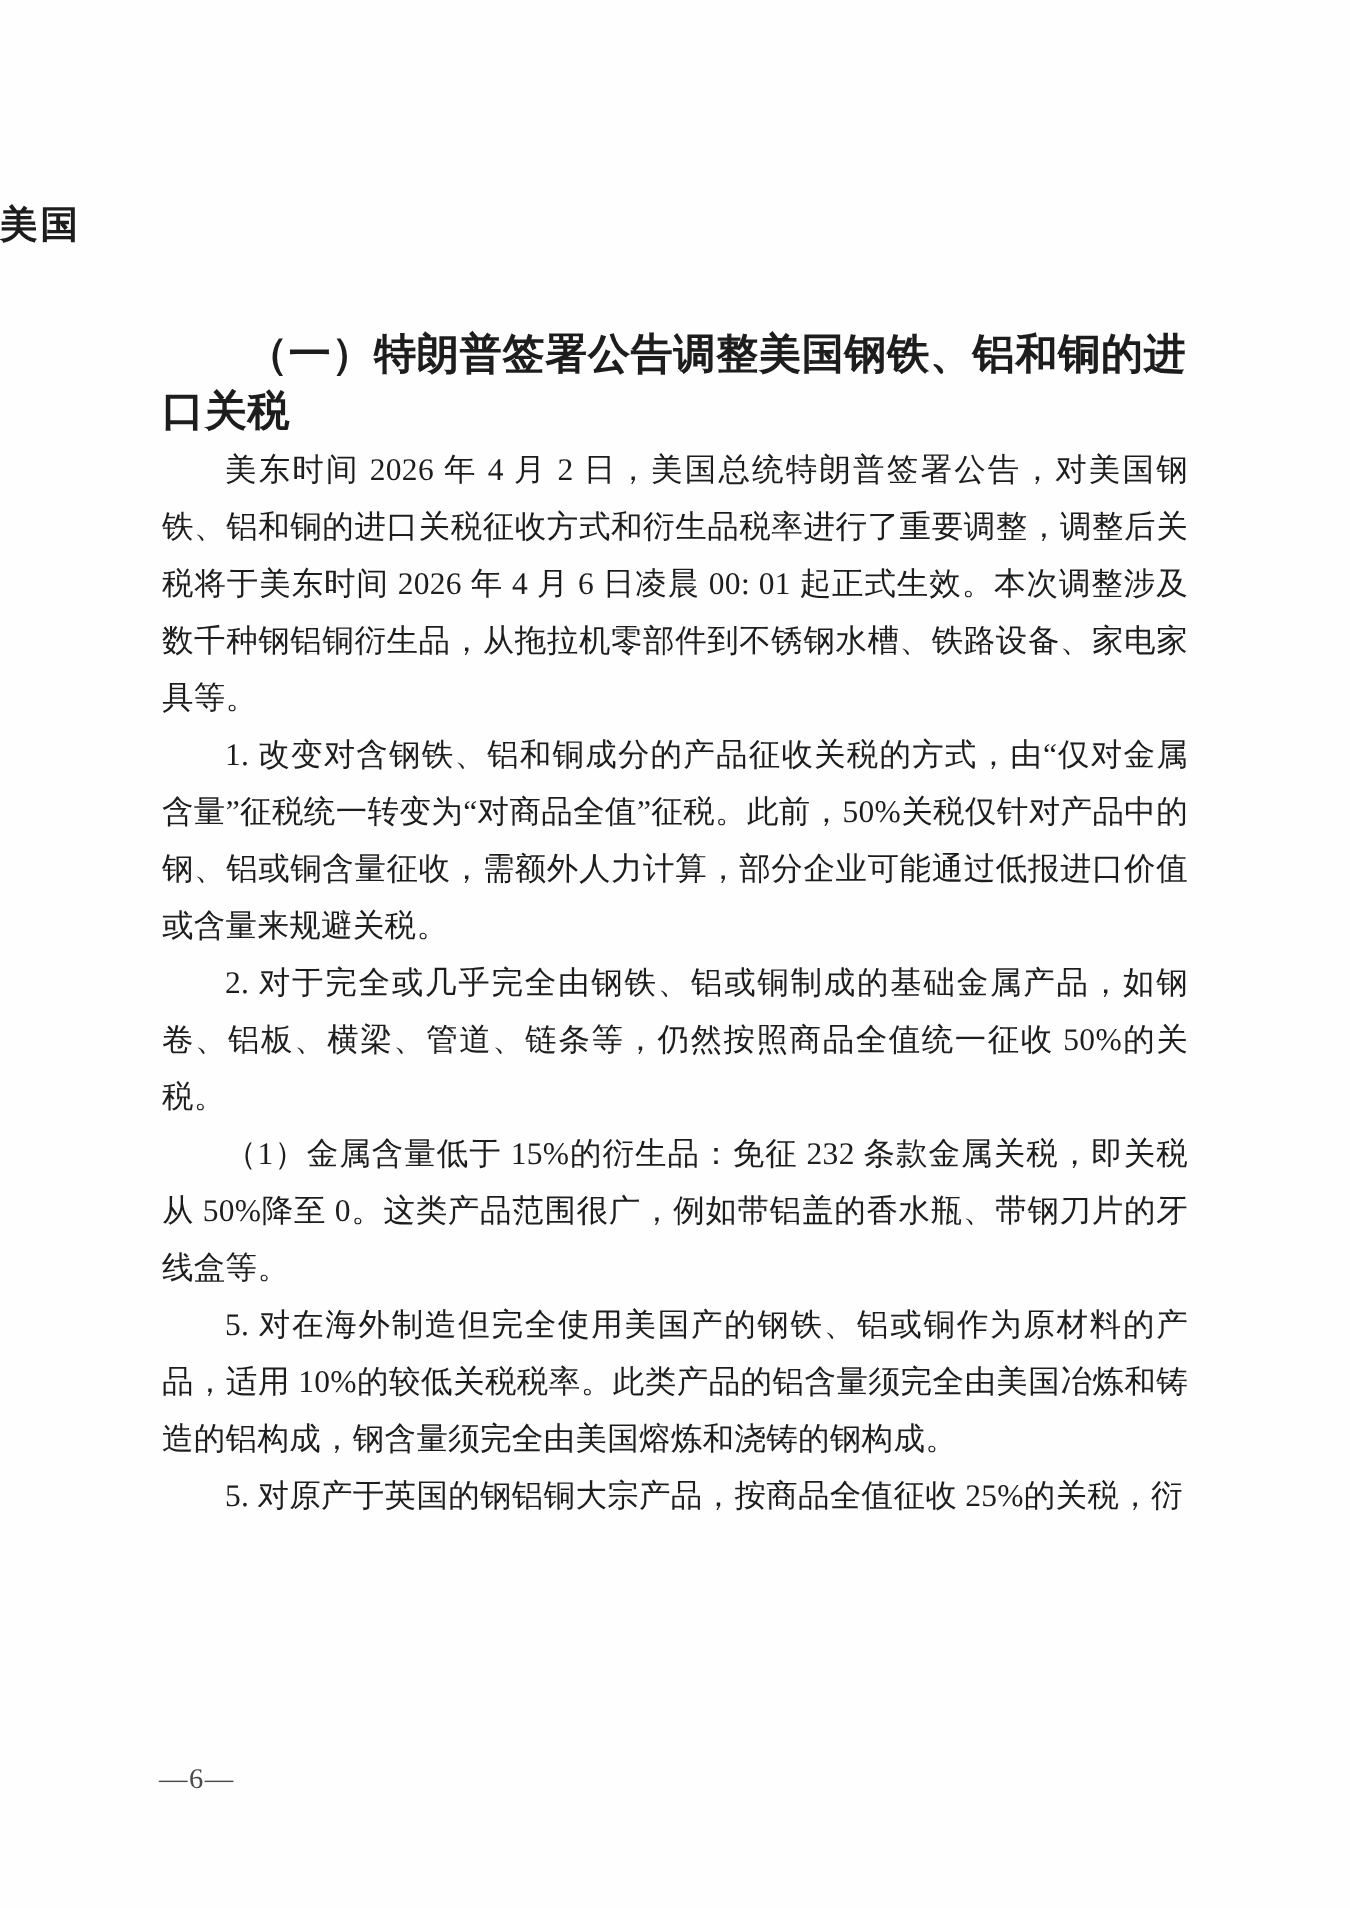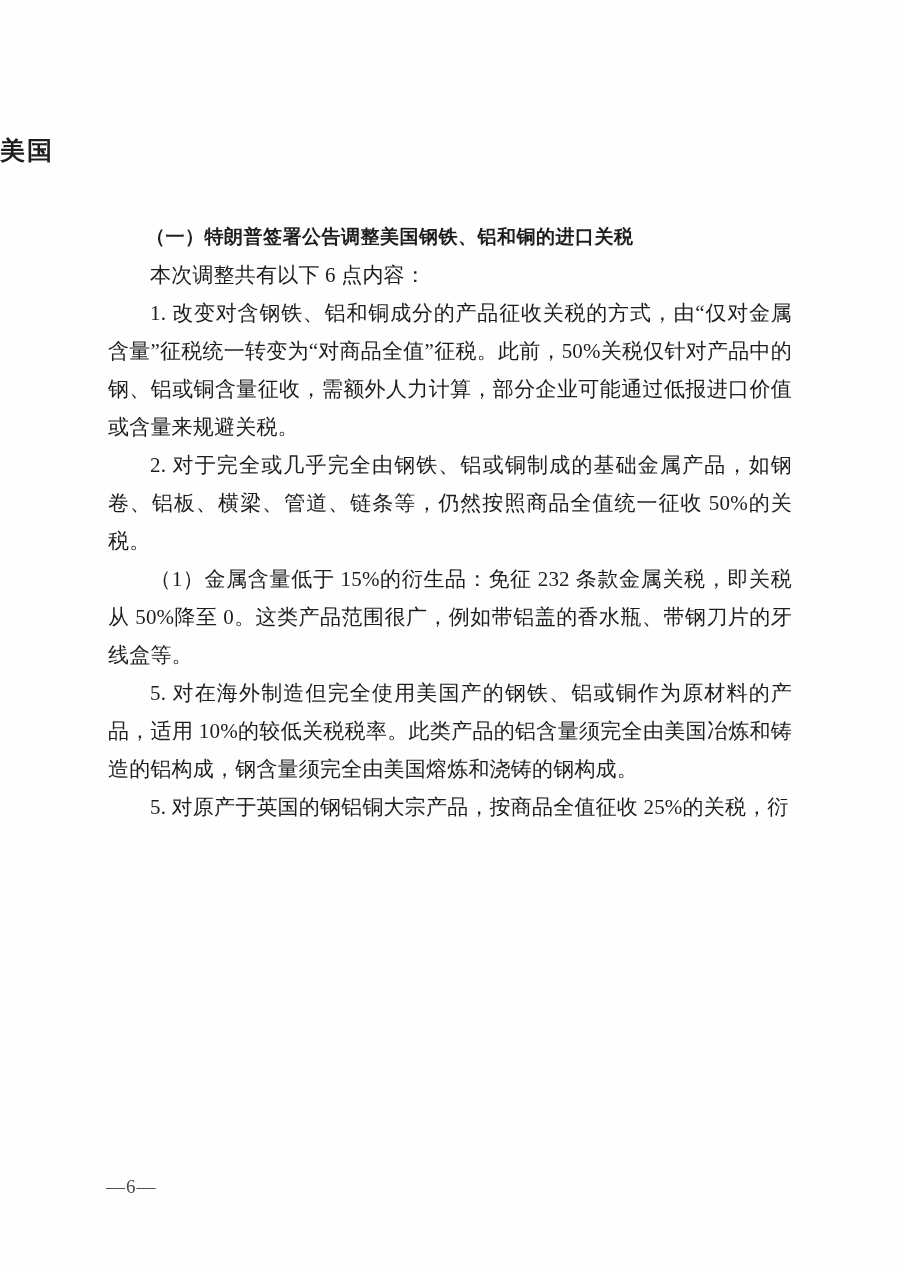--- a/index.html
+++ b/index.html
@@ -24,21 +24,21 @@
     font-weight: 700;
     letter-spacing: 2px;
     line-height: 30px;
   }
   .content {
     margin: 0 108px 0 108px;
     width: 684px;
   }
   .section-heading {
     margin: 52px 0 0 0;
-    font-size: 19px;
+    font-size: 28px;
     font-weight: 700;
     line-height: 38px;
     text-indent: 2em;
     letter-spacing: 0.5px;
   }
   .para {
     margin: 0;
     font-size: 21px;
     line-height: 38px;
     text-indent: 2em;
@@ -60,22 +60,22 @@
 <body>
 
 <div class="page">
 
   <h1 class="doc-title">美国</h1>
 
   <div class="content">
 
     <h2 class="section-heading">（一）特朗普签署公告调整美国钢铁、铝和铜的进口关税</h2>
 
+    <p class="para">美东时间 2026 年 4 月 2 日，美国总统特朗普签署公告，对美国钢铁、铝和铜的进口关税征收方式和衍生品税率进行了重要调整，调整后关税将于美东时间 2026 年 4 月 6 日凌晨 00: 01 起正式生效。本次调整涉及数千种钢铝铜衍生品，从拖拉机零部件到不锈钢水槽、铁路设备、家电家具等。</p>
 
-    <p class="para">本次调整共有以下 6 点内容：</p>
 
     <p class="para">1. 改变对含钢铁、铝和铜成分的产品征收关税的方式，由“仅对金属含量”征税统一转变为“对商品全值”征税。此前，50%关税仅针对产品中的钢、铝或铜含量征收，需额外人力计算，部分企业可能通过低报进口价值或含量来规避关税。</p>
 
     <p class="para">2. 对于完全或几乎完全由钢铁、铝或铜制成的基础金属产品，如钢卷、铝板、横梁、管道、链条等，仍然按照商品全值统一征收 50%的关税。</p>
 
 
     <p class="para">（1）金属含量低于 15%的衍生品：免征 232 条款金属关税，即关税从 50%降至 0。这类产品范围很广，例如带铝盖的香水瓶、带钢刀片的牙线盒等。</p>
 
 
 

